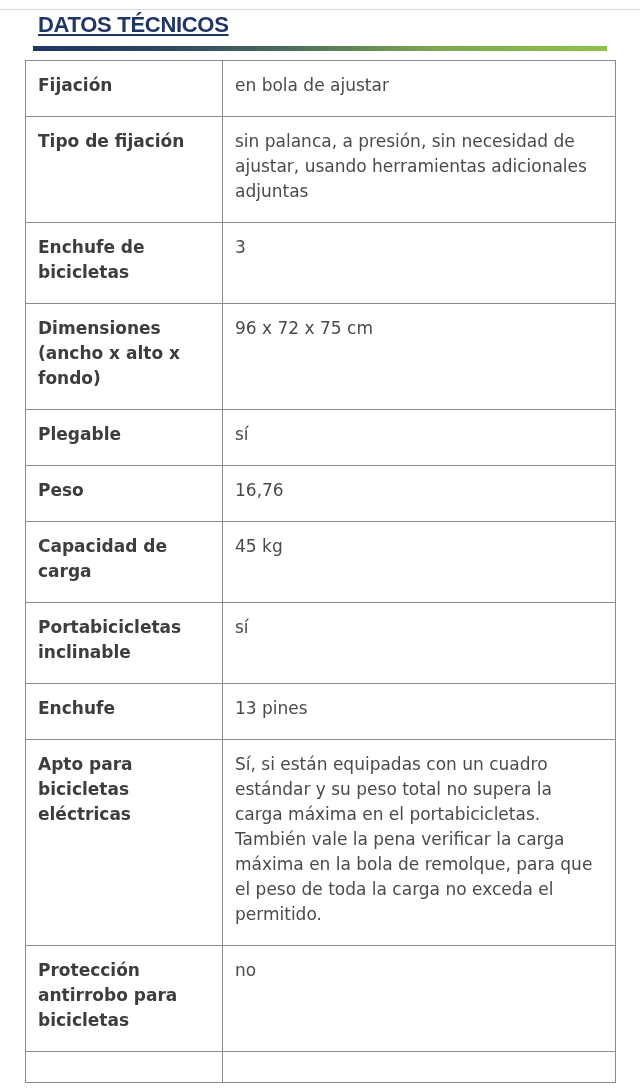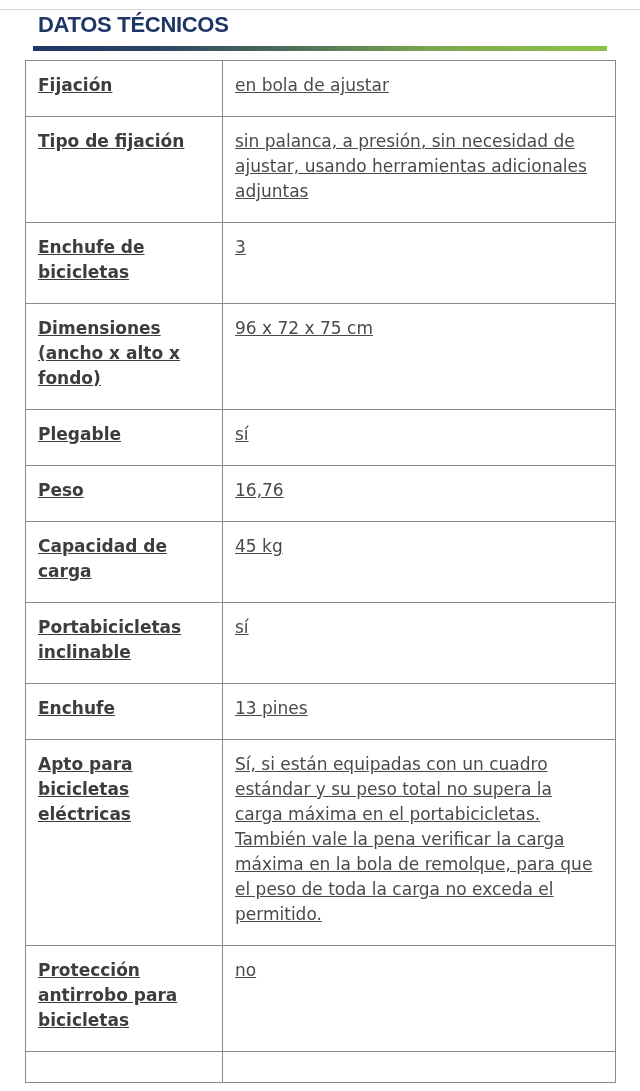--- a/index.html
+++ b/index.html
@@ -1,21 +1,21 @@
 <!DOCTYPE html>
 <html><head>
 <meta charset="utf-8">
 <style>
   html, body { margin: 0; padding: 0; background: #ffffff; }
   body { width: 640px; height: 1091px; overflow: hidden; position: relative; font-family: "DejaVu Sans", "Liberation Sans", sans-serif; }
   .top-rule { position: absolute; left: 0; top: 9px; width: 640px; height: 1px; background: #d6d6d6; }
-  .title { position: absolute; left: 38px; top: 12px; font-size: 22px; font-weight: bold; color: #1f3566; letter-spacing: -0.3px; font-family: "Liberation Sans", sans-serif; }
+  .title { position: absolute; left: 38px; top: 12px; font-size: 22px; font-weight: bold; color: #1f3566; letter-spacing: -0.3px; font-family: "Liberation Sans", sans-serif; text-decoration: underline; }
   .title-bar { position: absolute; left: 33px; top: 46px; width: 574px; height: 5px; background: linear-gradient(to right, #1f3566 0%, #2a4264 20%, #4e6e5a 45%, #7ea650 70%, #8cc34a 100%); }
   table.spec { position: absolute; left: 25px; top: 60px; width: 591px; border-collapse: collapse; table-layout: fixed; }
-  table.spec td { border: 1.5px solid #8a8a8a; vertical-align: top; padding: 12px 11px 18px 12px; font-size: 17px; line-height: 25px; color: #444444; text-decoration: underline; }
+  table.spec td { border: 1.5px solid #8a8a8a; vertical-align: top; padding: 12px 11px 18px 12px; font-size: 17px; line-height: 25px; color: #444444; }
   table.spec td.k { width: 173px; font-weight: bold; color: #3d3d3d; }
   table.spec td.v { color: #4a4a4a; }
 </style>
 </head>
 <body>
 
 <div class="top-rule"></div>
 <div class="title">DATOS TÉCNICOS</div>
 <div class="title-bar"></div>
 

